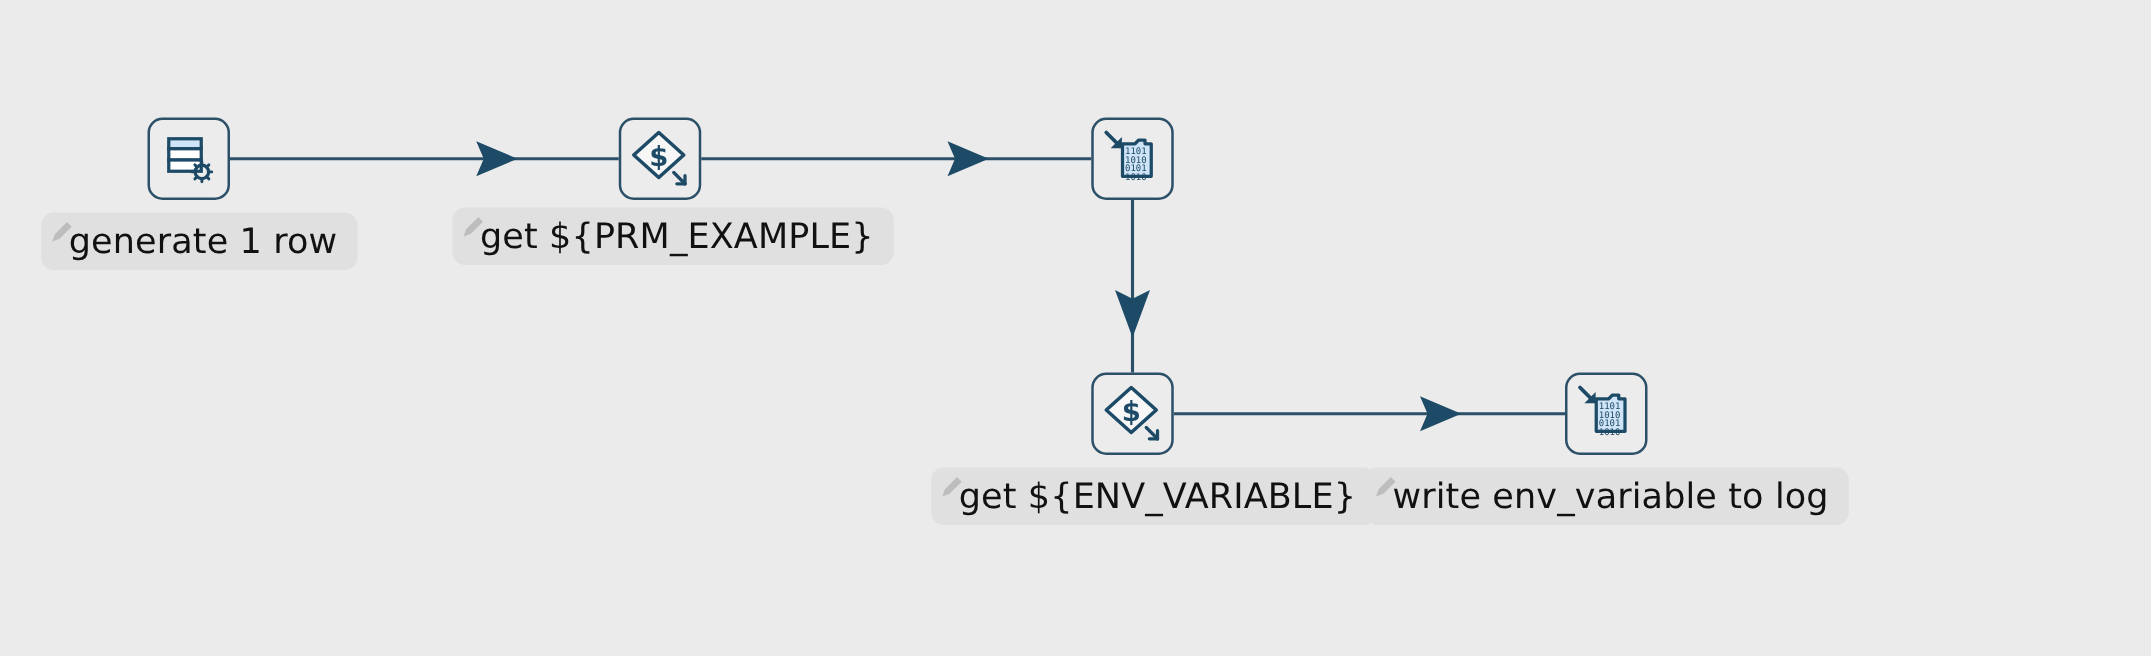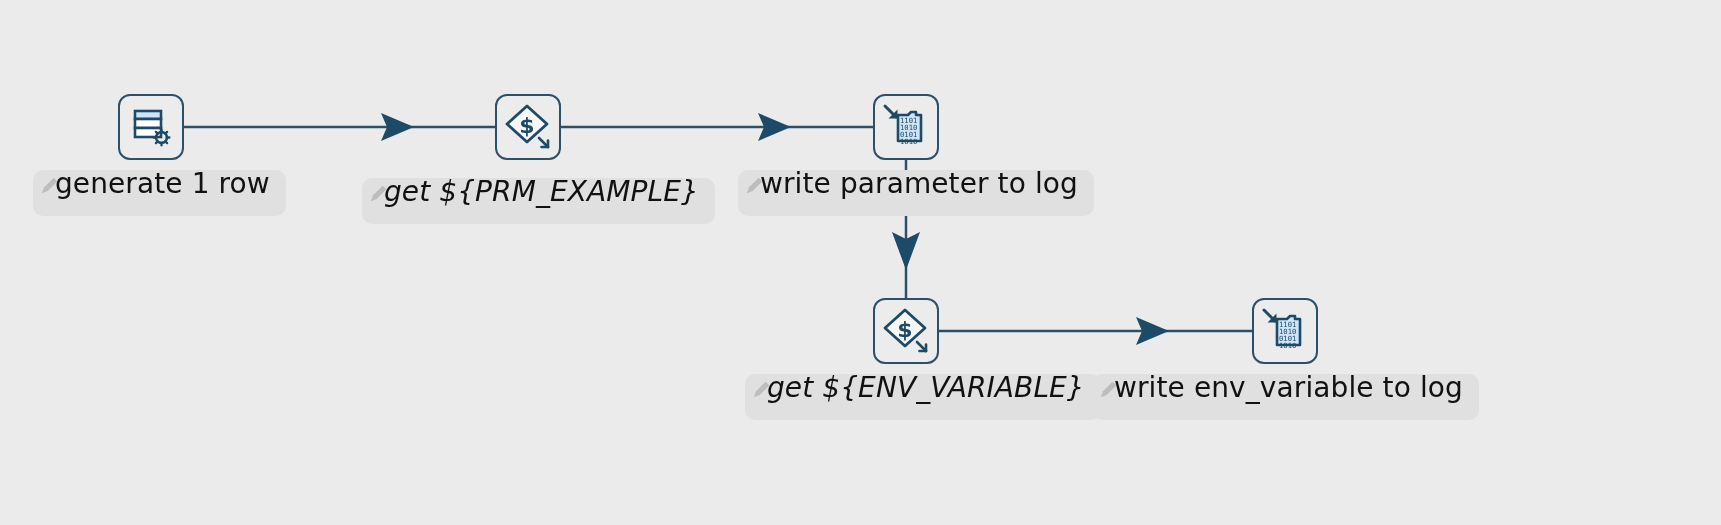--- a/index.html
+++ b/index.html
@@ -43,21 +43,21 @@
   }
   .node svg { display: block; }
 
   .label-chip {
     position: absolute;
     height: 46px;
     box-sizing: border-box;
     background: #e0e0e0;
     border-radius: 10px;
     display: flex;
-    align-items: flex-start;
+    align-items: center;
     padding: 0 16px 0 14px;
     z-index: 2;
     white-space: nowrap;
   }
   .label-chip .pencil {
     position: absolute;
     left: 6px;
     top: 4px;
     width: 22px;
     height: 22px;
@@ -184,35 +184,29 @@
     </span>
   </div>
 
   <div class="label-chip" style="left:33px; top:170px;">
     <svg class="pencil" viewBox="0 0 24 24" xmlns="http://www.w3.org/2000/svg">
       <path d="M3 21 L5.5 14.5 L16 4 L20 8 L9.5 18.5 Z" fill="#bdbdbd"></path>
     </svg>
     <span class="label-text">generate 1 row</span>
   </div>
 
-  <div class="label-chip" style="left:362px; top:178px;font-style:italic;">
+  <div class="label-chip" style="left:362px; top:166px;">
     <svg class="pencil" viewBox="0 0 24 24" xmlns="http://www.w3.org/2000/svg">
       <path d="M3 21 L5.5 14.5 L16 4 L20 8 L9.5 18.5 Z" fill="#bdbdbd"></path>
     </svg>
     <span class="label-text">get ${PRM_EXAMPLE}</span>
   </div>
 
-  <div class="label-chip" style="left:738px; top:170px;">
-    <svg class="pencil" viewBox="0 0 24 24" xmlns="http://www.w3.org/2000/svg">
-      <path d="M3 21 L5.5 14.5 L16 4 L20 8 L9.5 18.5 Z" fill="#bdbdbd"></path>
-    </svg>
-    <span class="label-text">write parameter to log</span>
-  </div>
-
-  <div class="label-chip" style="left:745px; top:374px;font-style:italic;">
+
+  <div class="label-chip" style="left:745px; top:374px;">
     <svg class="pencil" viewBox="0 0 24 24" xmlns="http://www.w3.org/2000/svg">
       <path d="M3 21 L5.5 14.5 L16 4 L20 8 L9.5 18.5 Z" fill="#bdbdbd"></path>
     </svg>
     <span class="label-text">get ${ENV_VARIABLE}</span>
   </div>
 
   <div class="label-chip" style="left:1092px; top:374px;">
     <svg class="pencil" viewBox="0 0 24 24" xmlns="http://www.w3.org/2000/svg">
       <path d="M3 21 L5.5 14.5 L16 4 L20 8 L9.5 18.5 Z" fill="#bdbdbd"></path>
     </svg>

